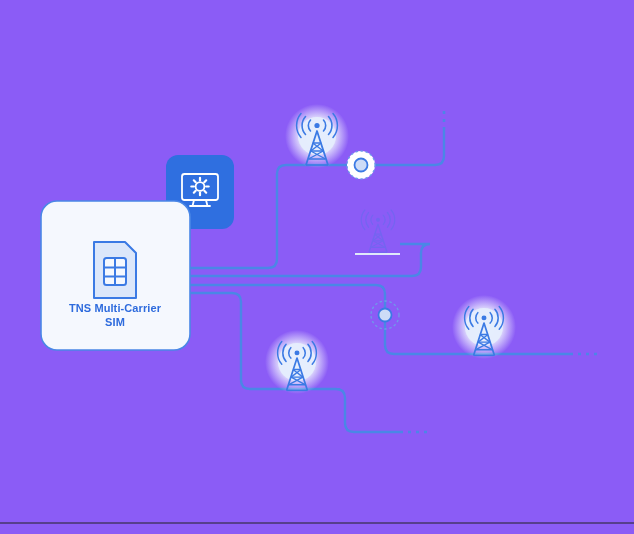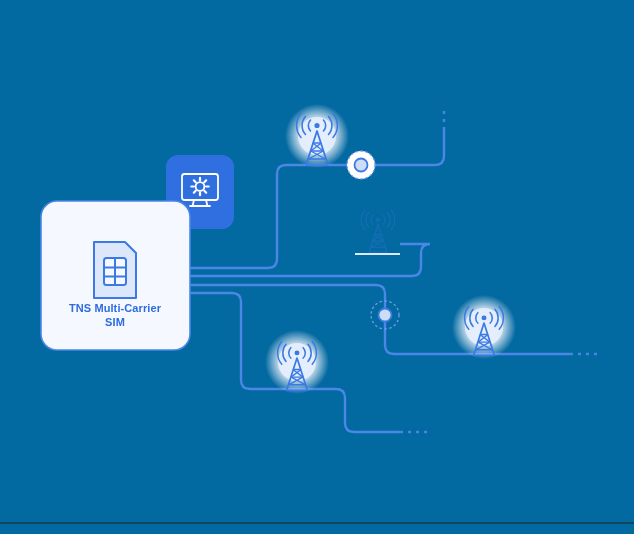--- a/index.html
+++ b/index.html
@@ -7,21 +7,21 @@
     margin: 0; padding: 0;
     width: 634px; height: 534px;
     background: #ffffff;
     font-family: "Liberation Sans", sans-serif;
     overflow: hidden;
   }
   #canvas-root {
     position: relative;
     width: 634px;
     height: 534px;
-    background: #0369a1;
+    background: #8b5cf6;
   }
   #diagram-svg {
     position: absolute;
     top: 0; left: 0;
     width: 634px;
     height: 534px;
     display: block;
   }
   .sim-label {
     font-size: 11px;

